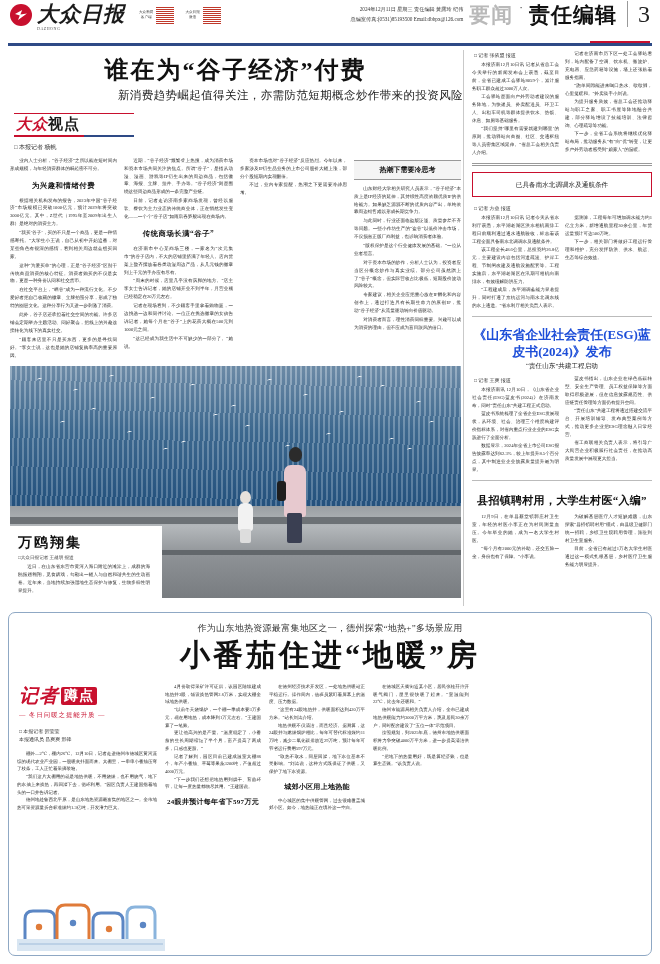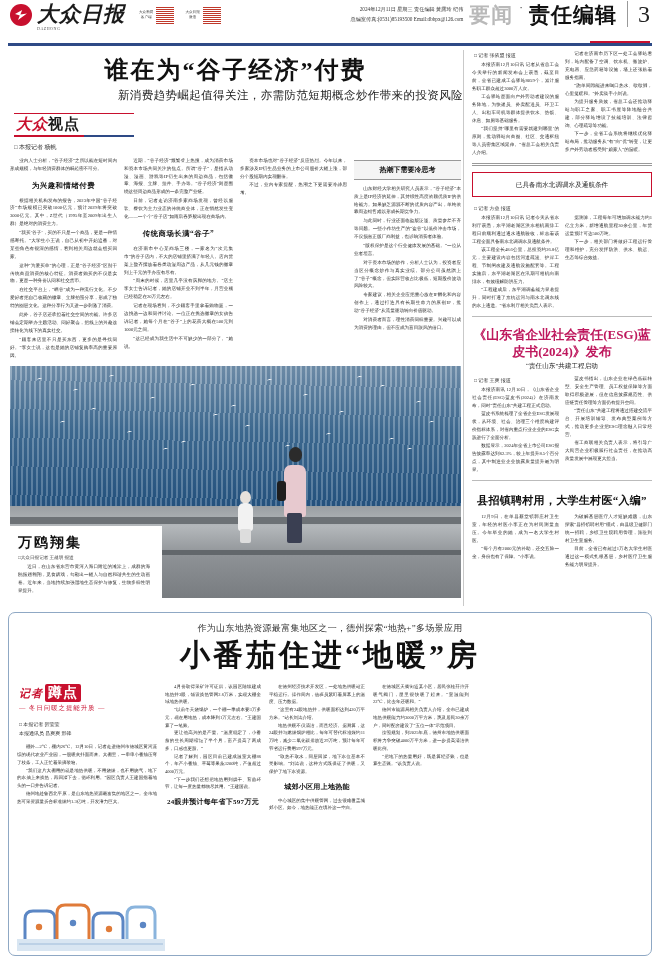--- a/index.html
+++ b/index.html
@@ -213,21 +213,21 @@
   }
   .boxed-red .bh {
     text-align:center; font-size:13px; font-weight:bold; color:#111;
     line-height:1.3; letter-spacing:.2px;
   }
   .boxed-red .bs {
     text-align:center; font-size:6.6px; color:#222; padding-top:3px;
   }
 
   .esg-head {
-    text-align:center; font-size:13px; font-weight:bold; color:#be185d;
+    text-align:center; font-size:13px; font-weight:bold; color:#1d4ed8;
     line-height:1.3; padding:4px 0 2px;
   }
   .esg-sub { text-align:center; font-size:6.6px; color:#222; padding-bottom:4px;}
 
   .r-sub-head {
     text-align:center; font-weight:bold; font-size:11px; color:#111;
     padding:6px 0 5px; letter-spacing:.3px;
   }
 
   
@@ -245,21 +245,21 @@
     letter-spacing:3px; line-height:1.15; padding-bottom:7px;
   }
   .feat-body { display:flex; gap:8px; padding-top:3px; }
   .feat-col { width:96px; }
   .feat-col.first { width:140px; }
   .kicker-box { width:132px; margin:0 0 4px 2px; }
   .kicker-main {
     display:inline-flex; align-items:center; gap:2px;
   }
   .kicker-red {
-    font-size:11px; font-weight:bold; color:#c8102e; font-style:italic;
+    font-size:19px; font-weight:bold; color:#c8102e; font-style:italic;
     letter-spacing:1px;
   }
   .kicker-badge {
     background:#c8102e; color:#fff; font-size:14px; font-weight:bold;
     padding:0 3px; border-radius:2px; letter-spacing:1px;
   }
   .kicker-line {
     font-size:6.4px; color:#c8102e; letter-spacing:1px; padding-top:2px;
   }
   .feat-byline { font-size:5px; color:#333; line-height:1.7; padding:4px 0 5px 2px;}

